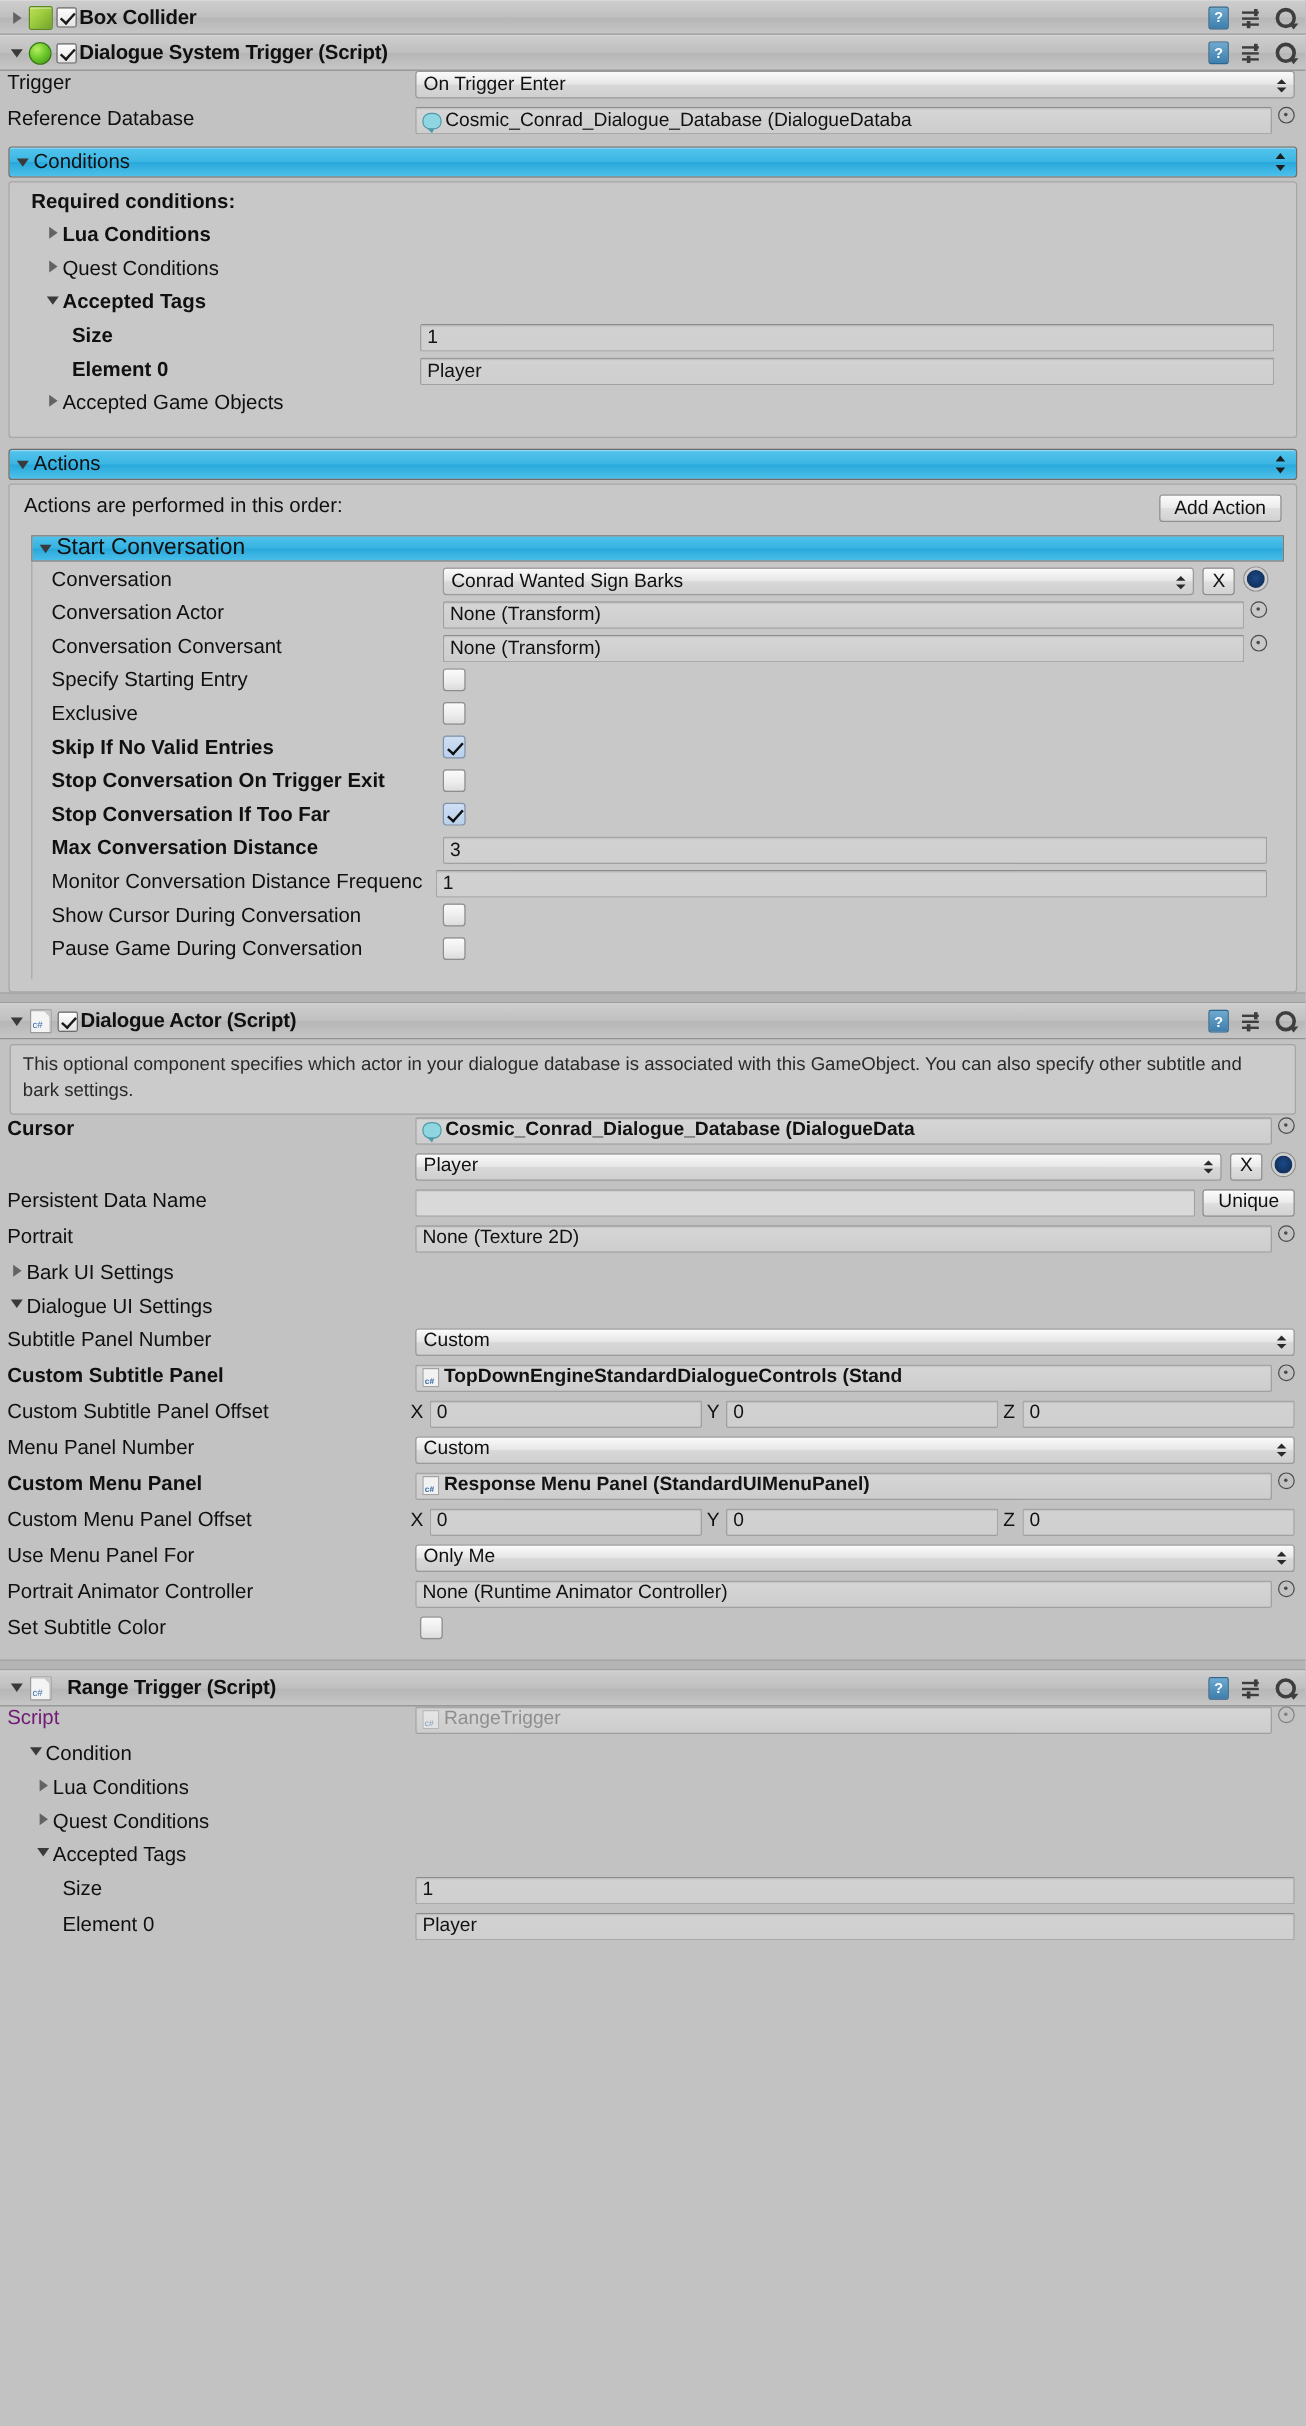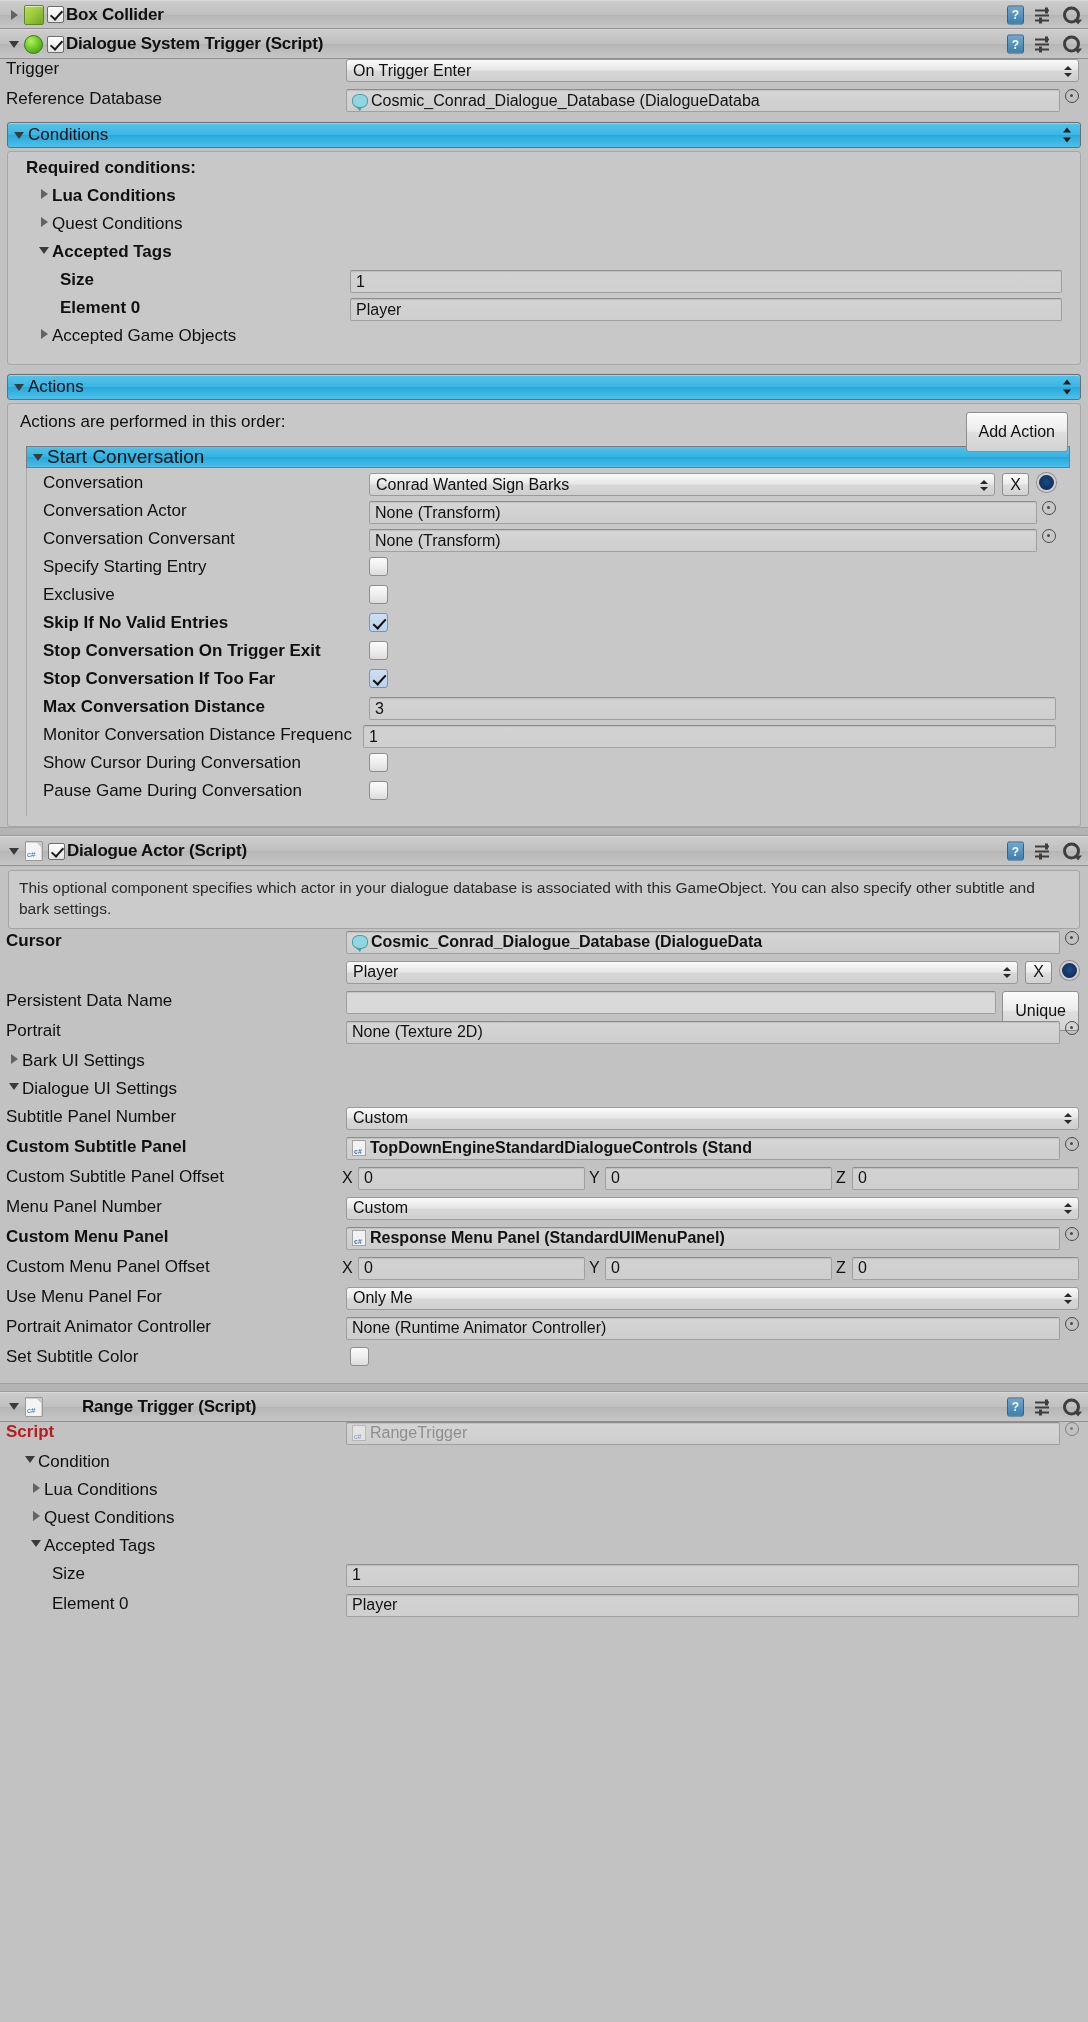--- a/index.html
+++ b/index.html
@@ -186,21 +186,21 @@
     height: 28px;
     padding-left: 6px;
   }
   .row.h30 { height: 30px; }
   .lbl {
     font-size: 17px;
     white-space: nowrap;
     overflow: hidden;
   }
   .lbl.bold { font-weight: bold; }
-  .lbl.grey { color: #b91c1c; font-weight: bold; }
+  .lbl.grey { color: #701a75; }
 
   
   .field {
     height: 23px;
     background: linear-gradient(to bottom, #d2d2d2 0%, #cfcfcf 100%);
     border: 1px solid #a0a0a0;
     border-top-color: #8d8d8d;
     border-radius: 2px;
     display: flex;
     align-items: center;
@@ -349,21 +349,21 @@
     border: 1px solid #a4a4a4;
     border-radius: 3px;
     padding: 7px 10px 8px 10px;
     font-size: 15.5px;
     line-height: 1.35;
     color: #2a2a2a;
   }
 
   
   .btn {
-    height: 40px;
+    height: 23px;
     min-width: 60px;
     padding: 4px 12px;
     background: linear-gradient(to bottom, #fcfcfc 0%, #ebebeb 48%, #dedede 52%, #d2d2d2 100%);
     border: 1px solid #8f8f8f;
     border-radius: 3px;
     font-size: 16px;
     display: inline-flex; align-items: center; justify-content: center;
     white-space: nowrap;
   }
   .btn.small { min-width: 26px; padding: 0 7px; height: 23px; }
@@ -719,21 +719,21 @@
   <span class="pcb"></span>
 </div>
 
 <div class="sep" style="margin-top:6px"></div>
 
 <div class="comp-header tall">
   <span class="foldout">
       <span class="tri-down"></span>
     </span>
   <span class="icon-cs">c#</span>
-  <span class="comp-title indented" style="margin-left:34px">Range Trigger (Script)</span>
+  <span class="comp-title indented" style="margin-left:8px">Range Trigger (Script)</span>
   <span class="hdr-icons">
     <span class="ic-help">?</span>
     <span class="ic-preset">
         <i></i>
         <i></i>
         <i></i>
         <b></b>
         <b></b>
       </span>
     <span class="ic-gear"></span>

